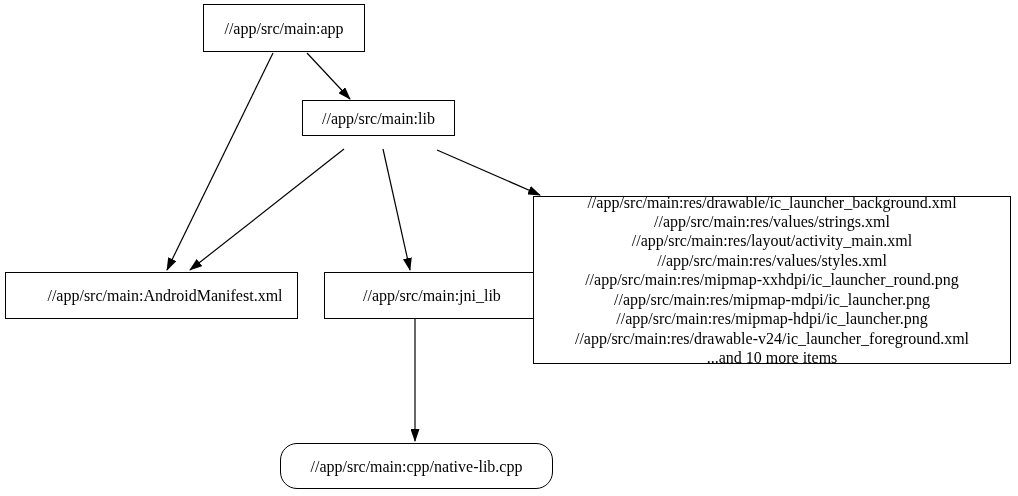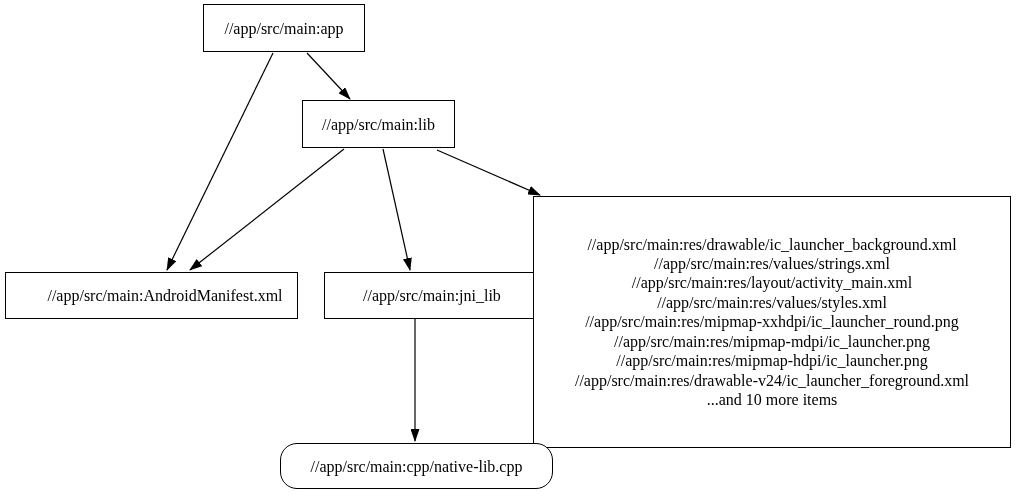--- a/index.html
+++ b/index.html
@@ -34,24 +34,24 @@
     background: #ffffff;
     display: flex;
     flex-direction: column;
     justify-content: center;
     text-align: center;
     font-size: 16px;
     line-height: 19px;
     white-space: nowrap;
   }
   .node-app            { left: 203px; top: 4px;   width: 162px; height: 48px; }
-  .node-lib            { left: 302px; top: 100px; width: 153px; height: 48px; }
+  .node-lib            { left: 302px; top: 100px; width: 153px; height: 36px; }
   .node-manifest       { left: 5px;   top: 272px; width: 293px; height: 47px; padding-left: 27px; }
   .node-jni-lib        { left: 324px; top: 272px; width: 216px; height: 47px; }
-  .node-res            { left: 533px; top: 196px; width: 478px; height: 252px; }
+  .node-res            { left: 533px; top: 196px; width: 478px; height: 168px; }
   .node-cpp            { left: 280px; top: 443px; width: 273px; height: 46px; border-radius: 17px; }
   .node-res .res-line  { line-height: 19.4px; }
 </style>
 </head>
 <body>
 
 <div class="graph-canvas">
 
   <svg class="edges-layer" width="1018" height="496" viewBox="0 0 1018 496" xmlns="http://www.w3.org/2000/svg">
     <defs>

